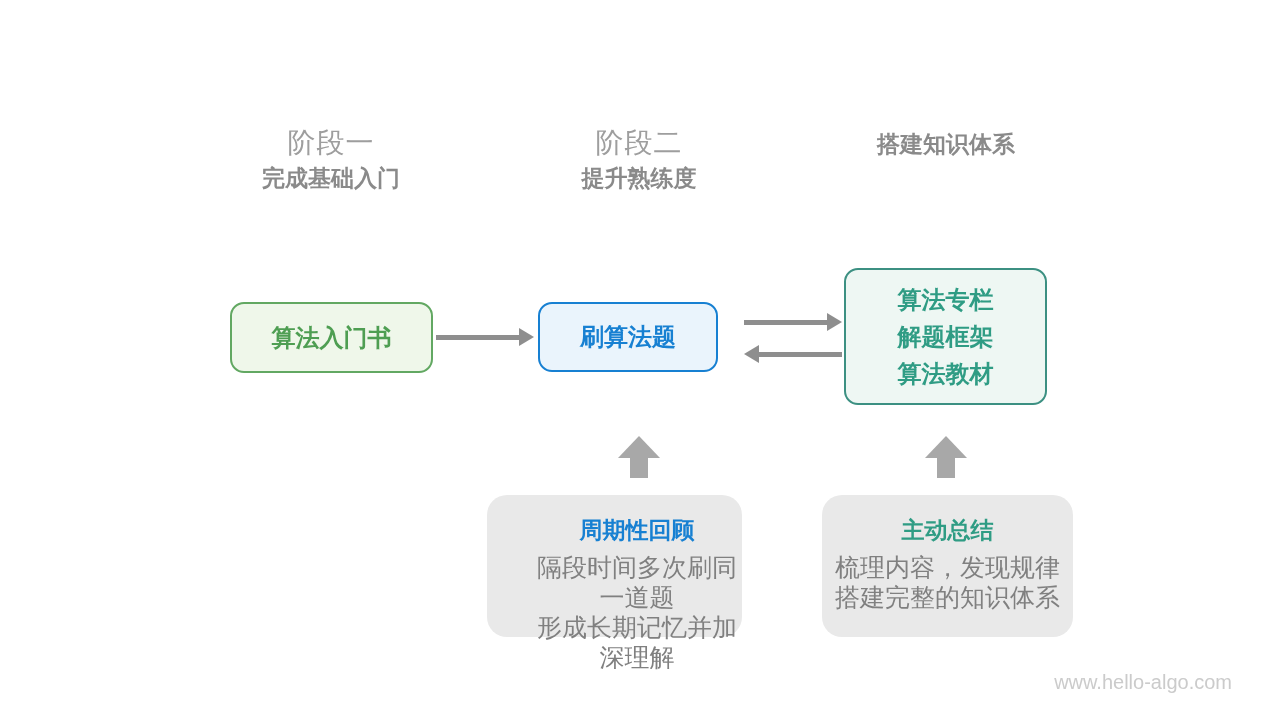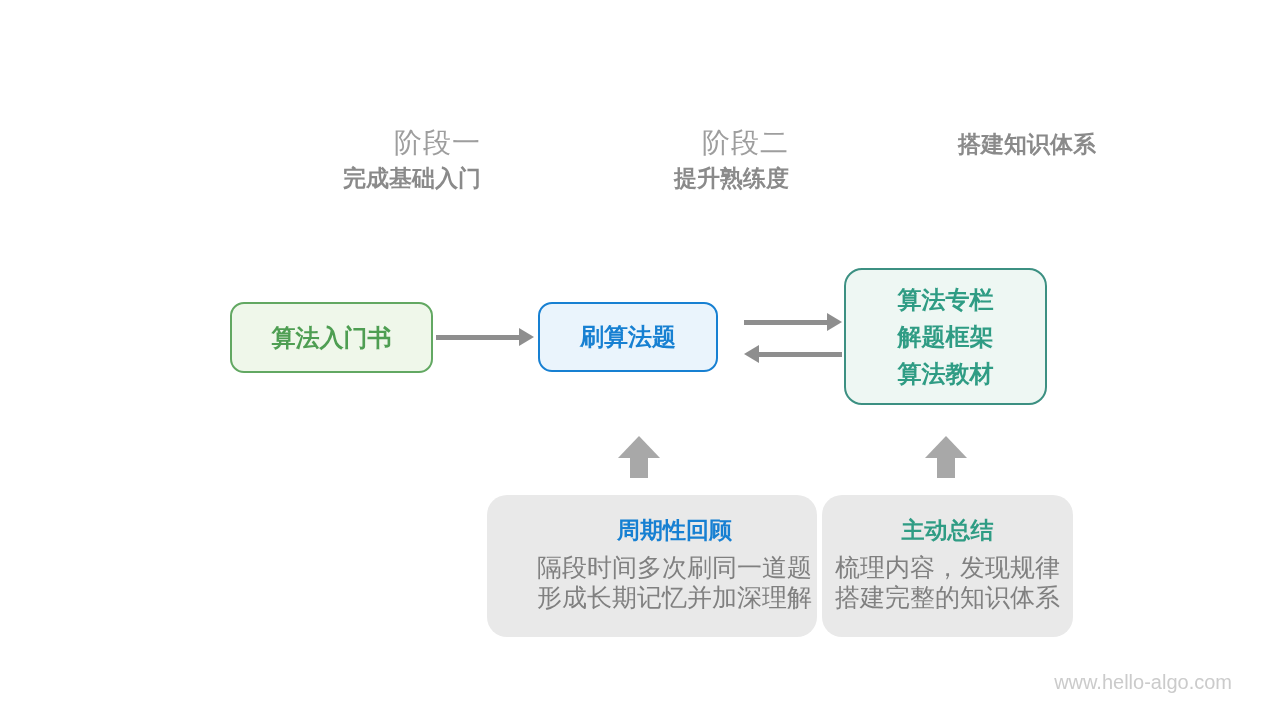--- a/index.html
+++ b/index.html
@@ -11,21 +11,21 @@
     background: #ffffff;
     font-family: "Liberation Sans", sans-serif;
     overflow: hidden;
   }
 
   
   .stage-header {
     position: absolute;
     top: 126px;
     width: 300px;
-    text-align: right;
+    text-align: center;
   }
   .stage-header .stage-title {
     font-size: 28px;
     line-height: 34px;
     color: var(--stage_title);
     letter-spacing: 1px;
   }
   .stage-header .stage-subtitle {
     margin-top: 5px;
     font-size: 23px;
@@ -61,21 +61,20 @@
     left: 538px; top: 302px; width: 180px; height: 70px;
     border-color: var(--blue_border);
     background: var(--blue_bg);
     color: var(--blue_text);
   }
   .node-teal {
     left: 844px; top: 268px; width: 203px; height: 137px;
     border-color: var(--teal_border);
     background: var(--teal_bg);
     color: var(--teal_text);
-    border-radius: 18px;
   }
   .node-teal .node-line { line-height: 37px; }
 
   
   .h-arrow { position: absolute; height: 18px; }
   .h-arrow .shaft {
     position: absolute;
     top: 6.5px;
     height: 5px;
     background: var(--arrow);
@@ -122,21 +121,21 @@
     top: 495px;
     height: 142px;
     border-radius: 20px;
     background: var(--note_bg);
     display: flex;
     flex-direction: column;
     align-items: center;
     padding-top: 21px;
     text-align: center;
   }
-  .note-1 { left: 487px; width: 330px; padding-left: 45px; }
+  .note-1 { left: 487px; width: 255px; padding-left: 45px; }
   .note-2 { left: 822px; width: 251px; }
   .note .note-title {
     font-size: 23px;
     line-height: 28px;
     font-weight: bold;
   }
   .note-1 .note-title { color: var(--blue_text); }
   .note-2 .note-title { color: var(--teal_text); }
   .note .note-body {
     margin-top: 8px;

